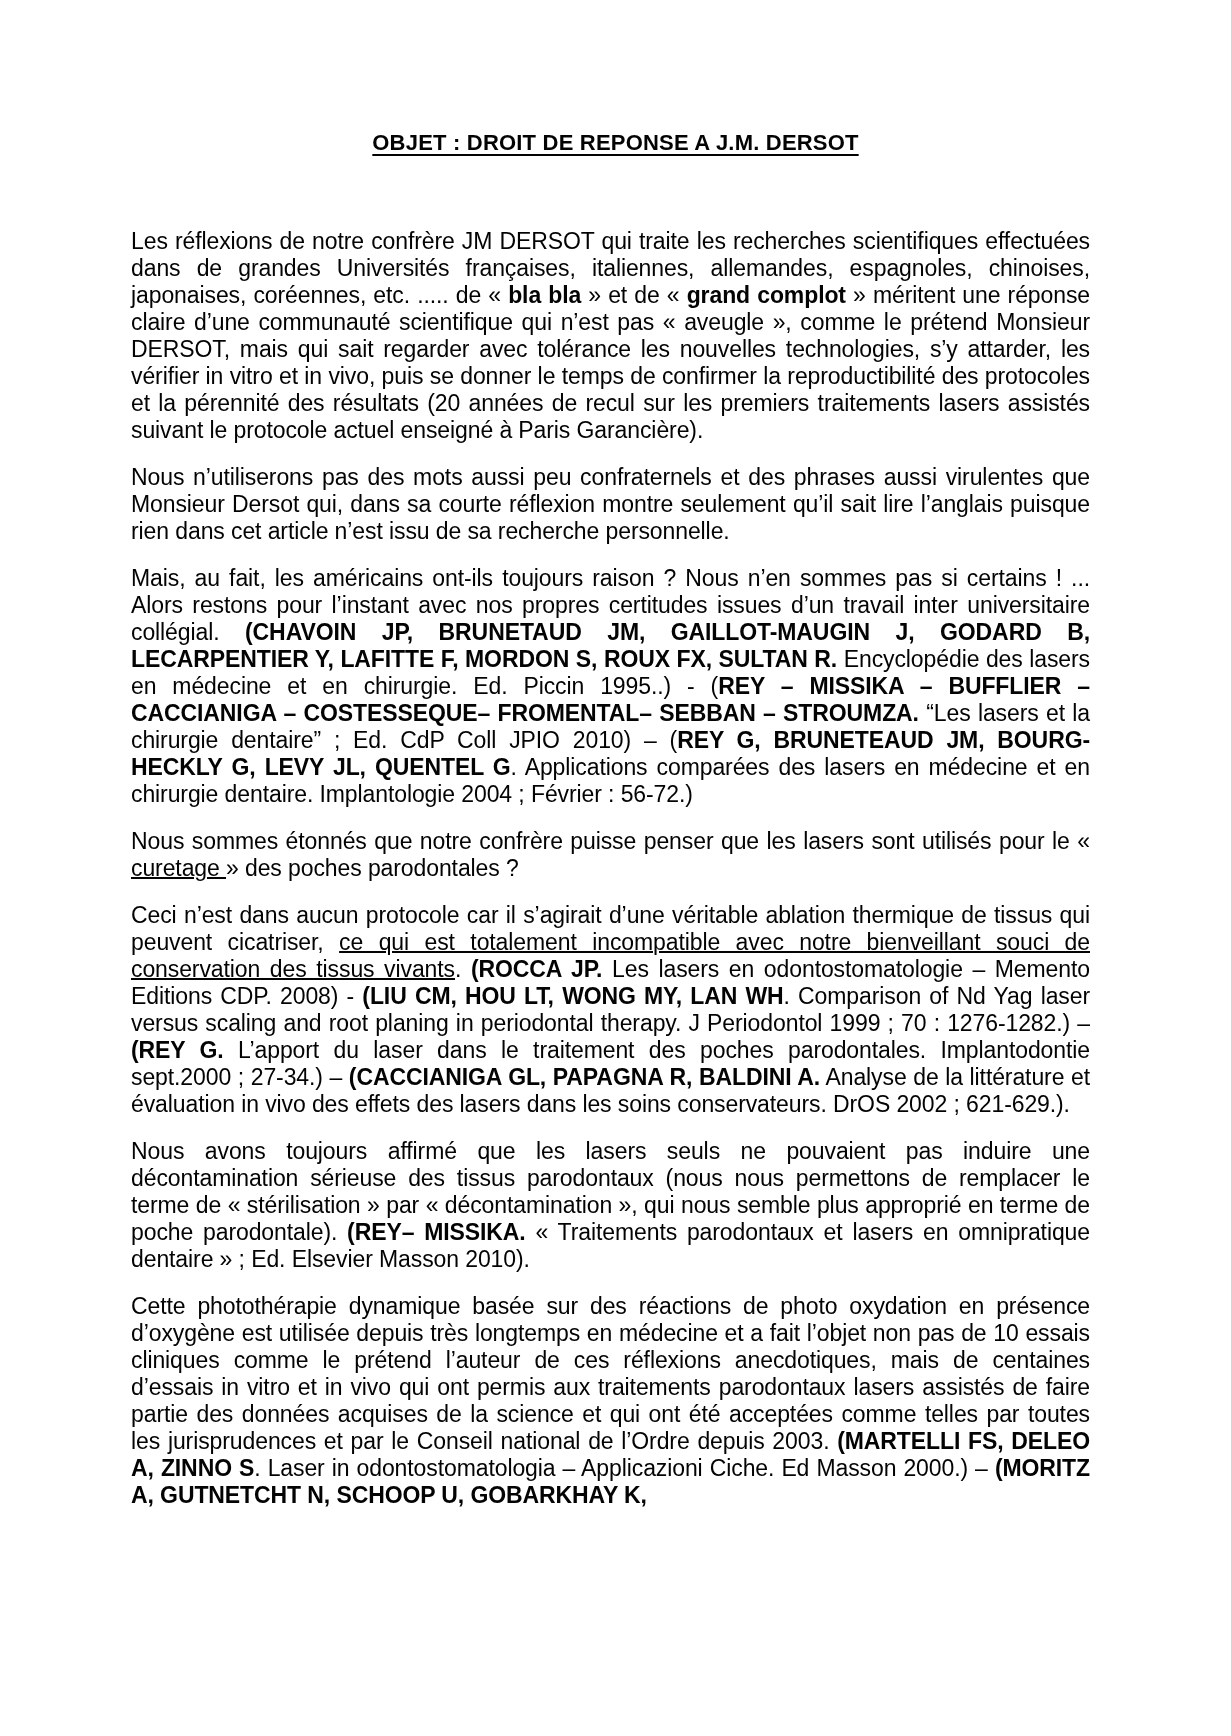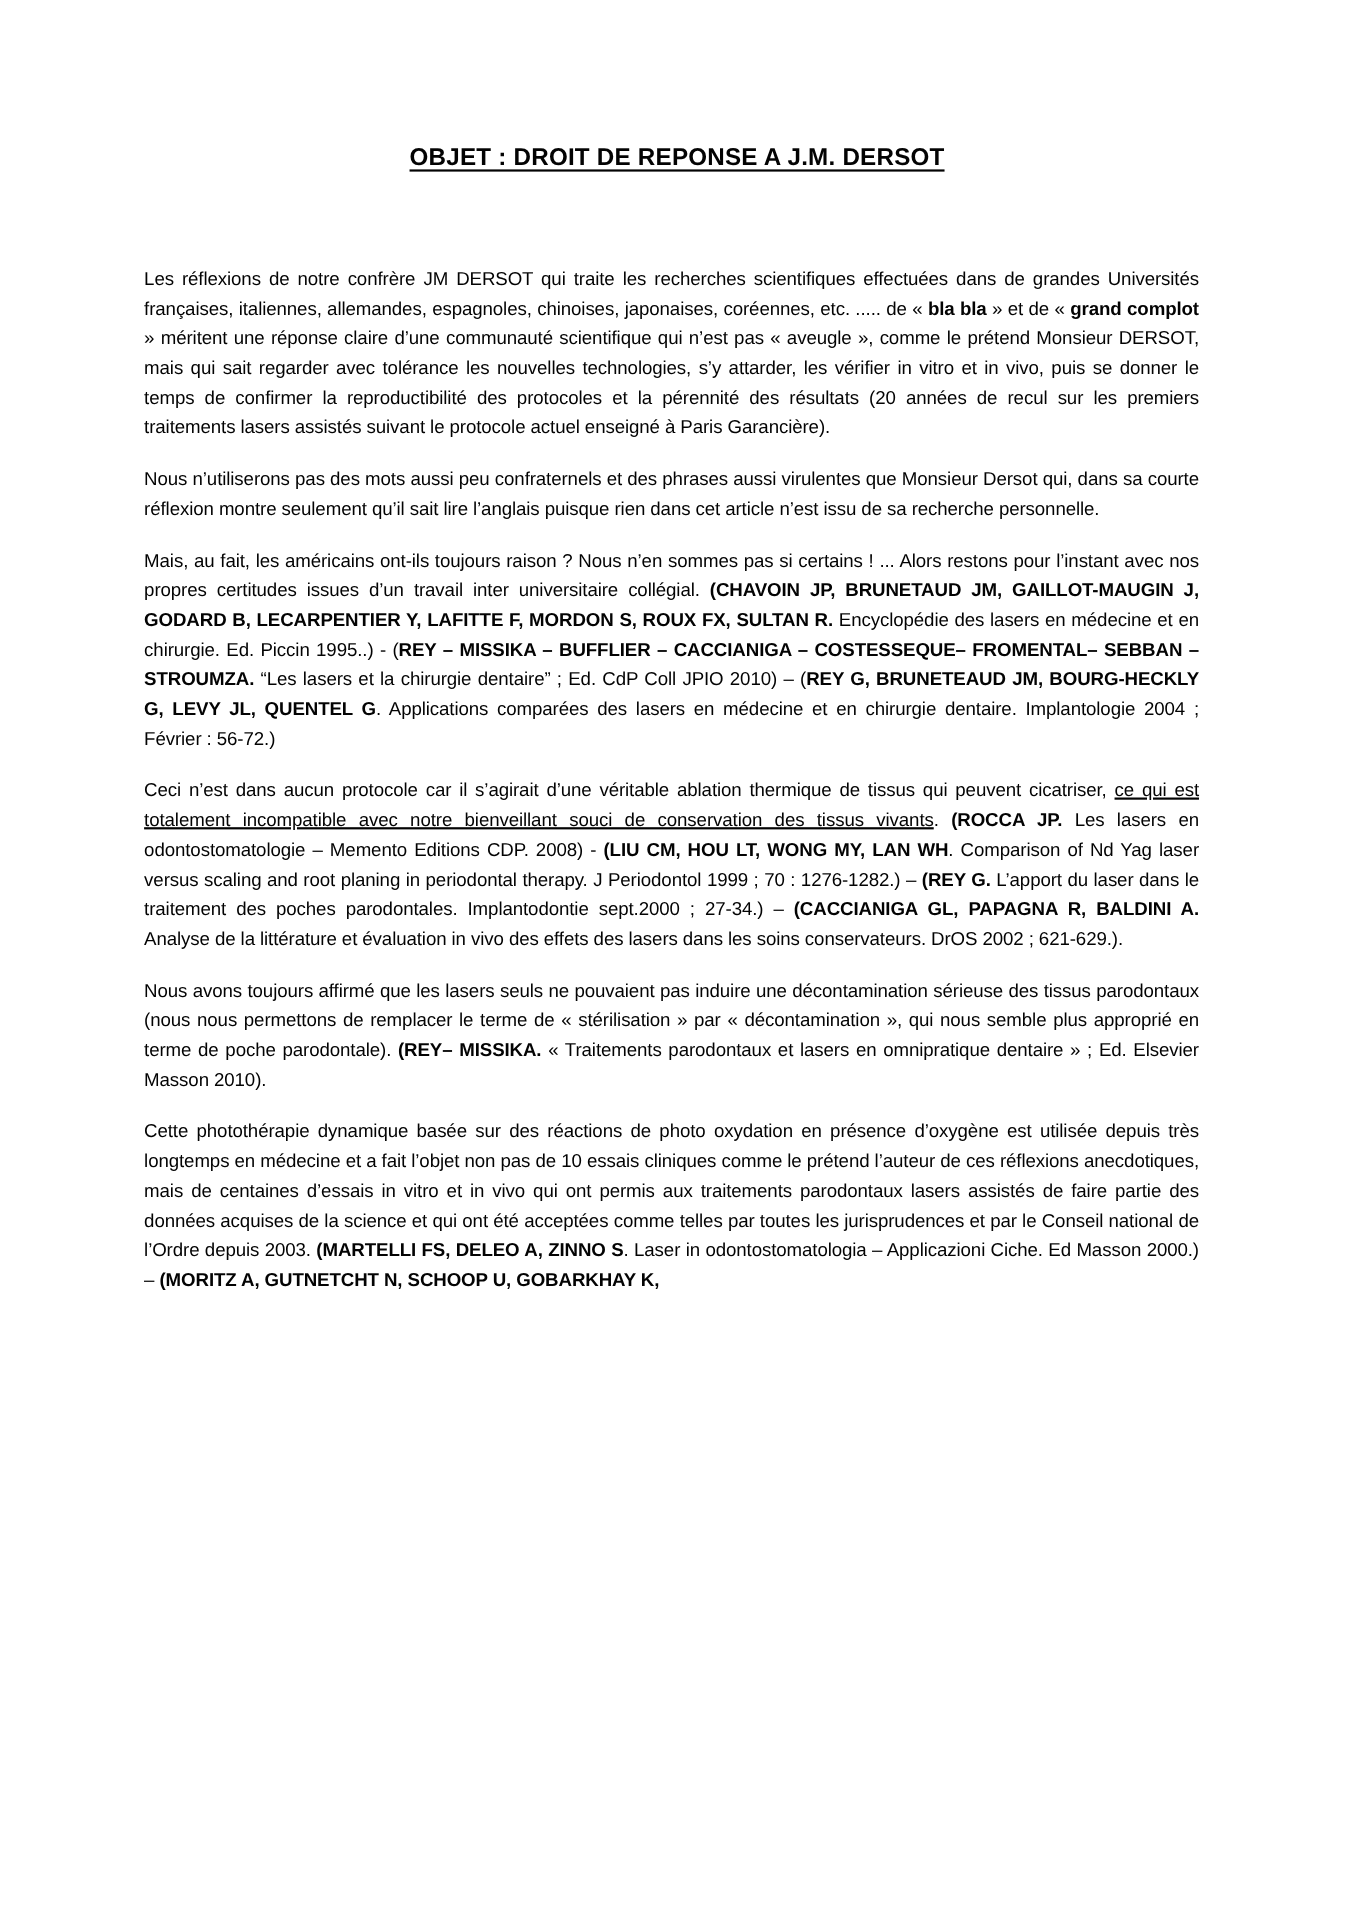--- a/index.html
+++ b/index.html
@@ -25,40 +25,41 @@
     text-align: center;
     font-size: 22px;
     font-weight: 700;
     letter-spacing: 0.2px;
     text-decoration: underline;
     text-decoration-thickness: 2px;
     text-underline-offset: 4px;
   }
   .doc-body {
     position: absolute;
-    top: 240px;
+    top: 228px;
     left: 131px;
     width: 959px;
-    font-size: 17px;
+    font-size: 23px;
     line-height: 27px;
     text-align: justify;
     letter-spacing: -0.1px;
   }
   .doc-body p {
     margin: 0 0 20px 0;
   }
   .seg-b { font-weight: 700; }
   .seg-u { text-decoration: underline; text-decoration-thickness: 2px; }
 </style>
 </head>
 <body>
 
 <div class="page">
   <h1 class="doc-title">OBJET : DROIT DE REPONSE A J.M. DERSOT</h1>
   <div class="doc-body">
       <p><span>Les réflexions de notre confrère JM DERSOT qui traite les recherches scientifiques effectuées dans de grandes Universités françaises, italiennes, allemandes, espagnoles, chinoises, japonaises, coréennes, etc. ..... de « </span><span class="seg-b">bla bla</span><span> » et de « </span><span class="seg-b">grand complot</span><span> » méritent une réponse claire d’une communauté scientifique qui n’est pas « aveugle », comme le prétend Monsieur DERSOT, mais qui sait regarder avec tolérance les nouvelles technologies, s’y attarder, les vérifier in vitro et in vivo, puis se donner le temps de confirmer la reproductibilité des protocoles et la pérennité des résultats (20 années de recul sur les premiers traitements lasers assistés suivant le protocole actuel enseigné à Paris Garancière).</span></p>
       <p><span>Nous n’utiliserons pas des mots aussi peu confraternels et des phrases aussi virulentes que Monsieur Dersot qui, dans sa courte réflexion montre seulement qu’il sait lire l’anglais puisque rien dans cet article n’est issu de sa recherche personnelle.</span></p>
       <p><span>Mais, au fait, les américains ont-ils toujours raison ? Nous n’en sommes pas si certains ! ... Alors restons pour l’instant avec nos propres certitudes issues d’un travail inter universitaire collégial. </span><span class="seg-b">(CHAVOIN JP, BRUNETAUD JM, GAILLOT-MAUGIN J, GODARD B, LECARPENTIER Y, LAFITTE F, MORDON S, ROUX FX, SULTAN R.</span><span> Encyclopédie des lasers en médecine et en chirurgie. Ed. Piccin 1995..) - (</span><span class="seg-b">REY – MISSIKA – BUFFLIER – CACCIANIGA – COSTESSEQUE– FROMENTAL– SEBBAN – STROUMZA.</span><span> “Les lasers et la chirurgie dentaire” ; Ed. CdP Coll JPIO 2010) – (</span><span class="seg-b">REY G, BRUNETEAUD JM, BOURG-HECKLY G, LEVY JL, QUENTEL G</span><span>. Applications comparées des lasers en médecine et en chirurgie dentaire. Implantologie 2004 ; Février : 56-72.)</span></p>
+      <p><span>Nous sommes étonnés que notre confrère puisse penser que les lasers sont utilisés pour le « </span><span class="seg-u">curetage </span><span>» des poches parodontales ?</span></p>
       <p><span>Ceci n’est dans aucun protocole car il s’agirait d’une véritable ablation thermique de tissus qui peuvent cicatriser, </span><span class="seg-u">ce qui est totalement incompatible avec notre bienveillant souci de conservation des tissus vivants</span><span>. </span><span class="seg-b">(ROCCA JP.</span><span> Les lasers en odontostomatologie – Memento Editions CDP. 2008) - </span><span class="seg-b">(LIU CM, HOU LT, WONG MY, LAN WH</span><span>. Comparison of Nd Yag laser versus scaling and root planing in periodontal therapy. J Periodontol 1999 ; 70 : 1276-1282.) – </span><span class="seg-b">(REY G.</span><span> L’apport du laser dans le traitement des poches parodontales. Implantodontie sept.2000 ; 27-34.) – </span><span class="seg-b">(CACCIANIGA GL, PAPAGNA R, BALDINI A.</span><span> Analyse de la littérature et évaluation in vivo des effets des lasers dans les soins conservateurs. DrOS 2002 ; 621-629.).</span></p>
       <p><span>Nous avons toujours affirmé que les lasers seuls ne pouvaient pas induire une décontamination sérieuse des tissus parodontaux (nous nous permettons de remplacer le terme de « stérilisation » par « décontamination », qui nous semble plus approprié en terme de poche parodontale). </span><span class="seg-b">(REY– MISSIKA.</span><span> « Traitements parodontaux et lasers en omnipratique dentaire » ; Ed. Elsevier Masson 2010).</span></p>
       <p><span>Cette photothérapie dynamique basée sur des réactions de photo oxydation en présence d’oxygène est utilisée depuis très longtemps en médecine et a fait l’objet non pas de 10 essais cliniques comme le prétend l’auteur de ces réflexions anecdotiques, mais de centaines d’essais in vitro et in vivo qui ont permis aux traitements parodontaux lasers assistés de faire partie des données acquises de la science et qui ont été acceptées comme telles par toutes les jurisprudences et par le Conseil national de l’Ordre depuis 2003. </span><span class="seg-b">(MARTELLI FS, DELEO A, ZINNO S</span><span>. Laser in odontostomatologia – Applicazioni Ciche. Ed Masson 2000.) – </span><span class="seg-b">(MORITZ A, GUTNETCHT N, SCHOOP U, GOBARKHAY K,</span></p>
     </div>
 </div>
 
 </body></html>

